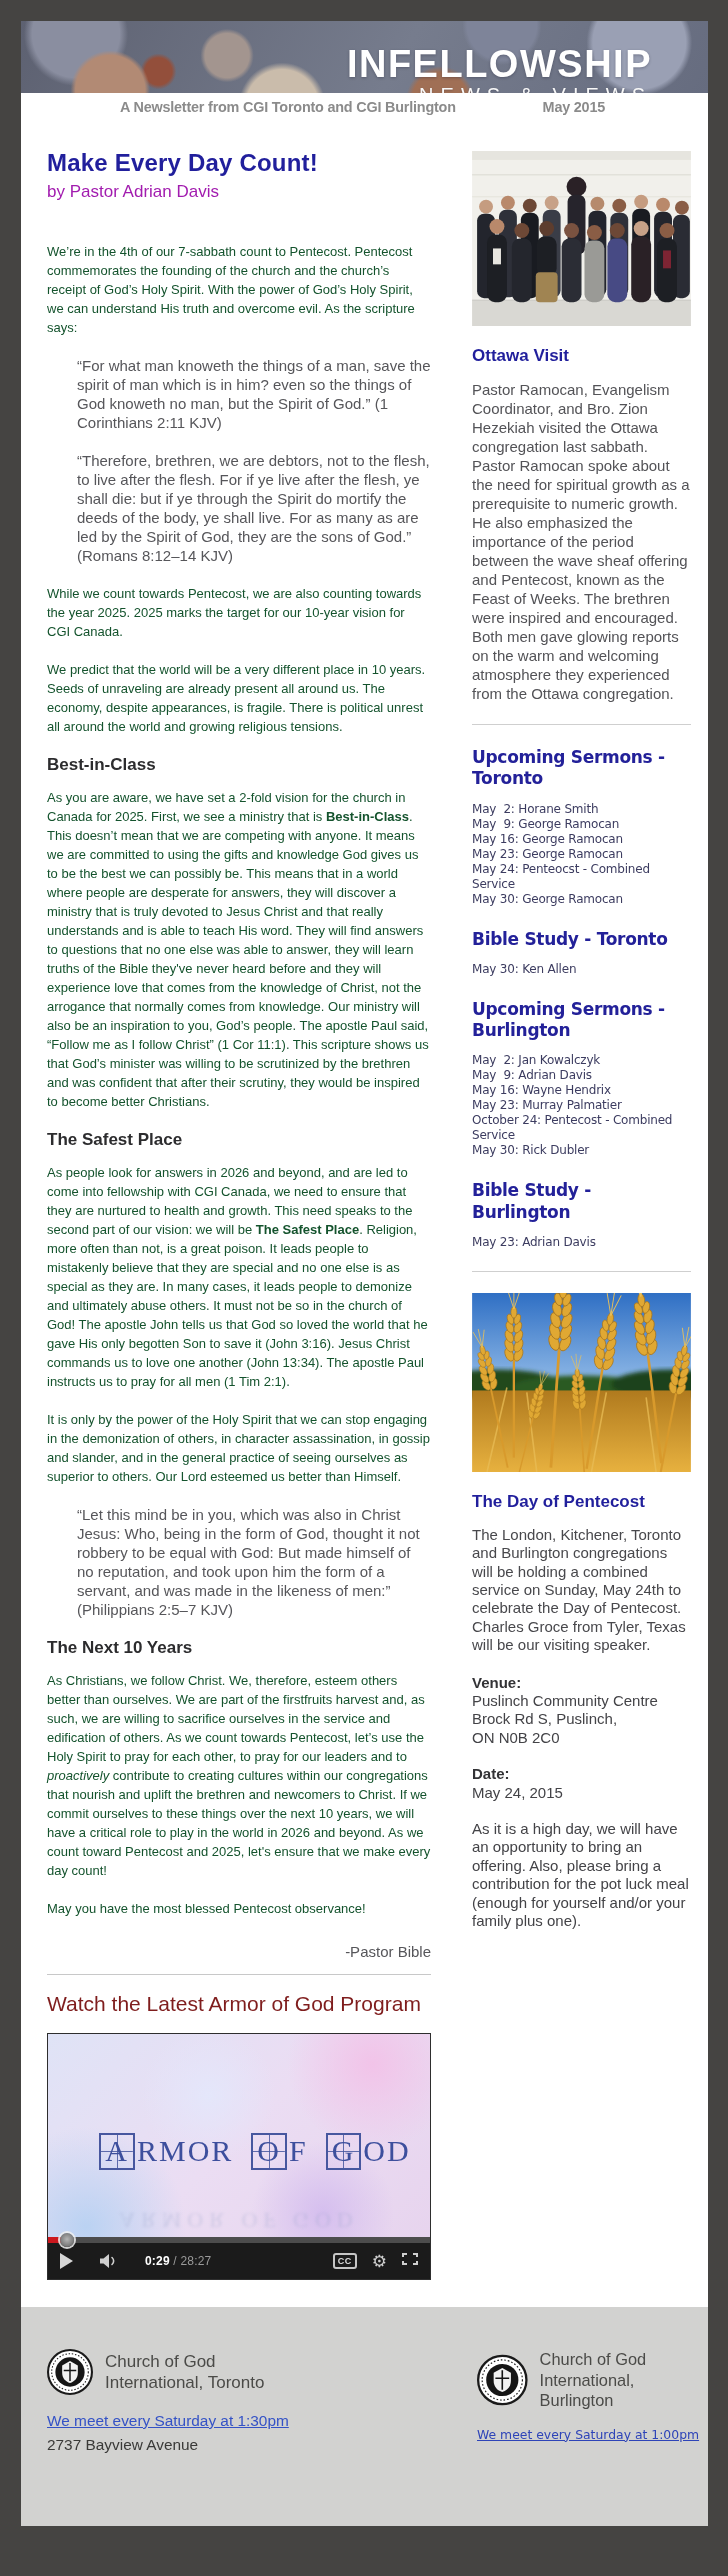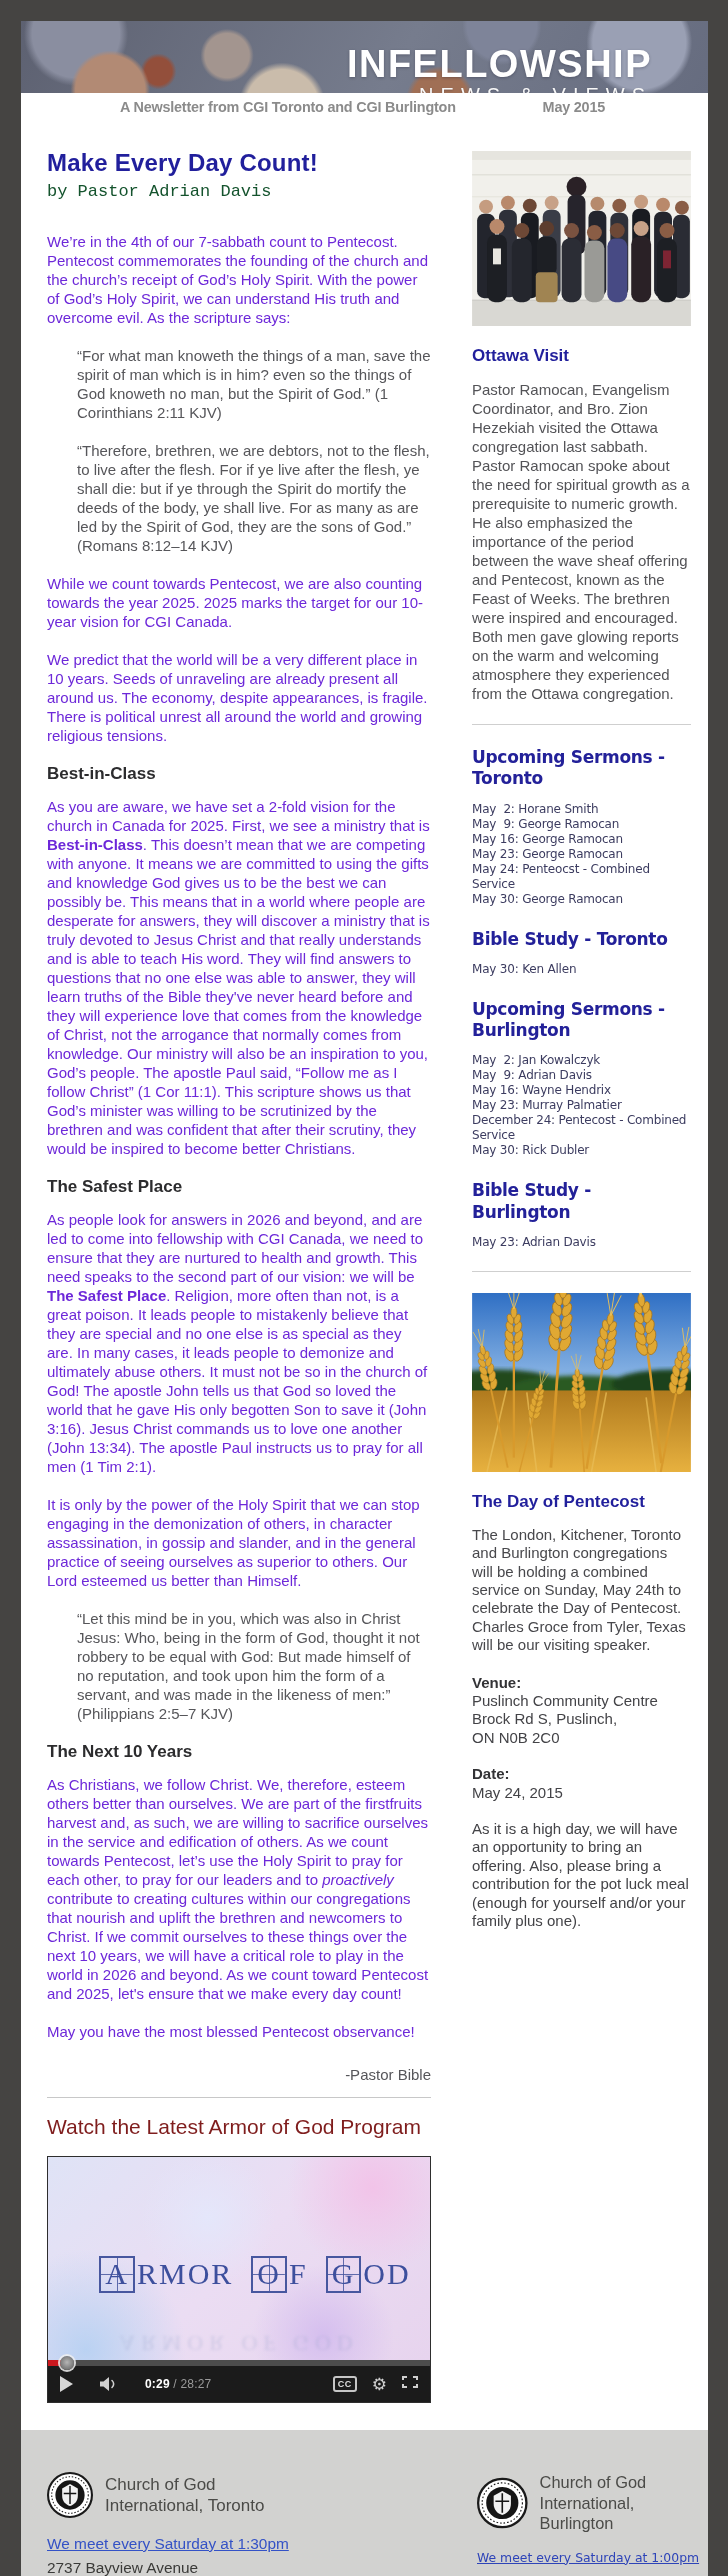--- a/index.html
+++ b/index.html
@@ -48,24 +48,24 @@
     display: flex; gap: 41px; padding: 28px 17px 27px 26px; min-height: 2184px;
     align-items: flex-start;
   }
   .col-main { width: 384px; flex: none; }
   .col-side { width: 219px; flex: none; }
 
   h1.article-title {
     margin: 0 0 5px; font-size: 24px; color: #211f9c; letter-spacing: 0.2px;
   }
   .byline {
-    font-family: Liberation Mono, monospace; font-size: 17px; color: #14532d;
-    margin: 0 0 31px;
-  }
-  .article-body p.para { margin: 0 0 19px; font-size: 15px; line-height: 19px; color: #6d28d9; }
+    font-family: Liberation Sans, sans-serif; font-size: 17px; color: #a21caf;
+    margin: 0 0 40px;
+  }
+  .article-body p.para { margin: 0 0 19px; font-size: 13px; line-height: 19px; color: #14532d; }
   .article-body blockquote.quote {
     margin: 0 0 19px 30px; padding: 0; font-size: 15px; line-height: 19px; color: #56565a;
   }
   .article-body h3.section-heading { margin: 3px 0 13px; font-size: 17px; color: #2c2c2e; }
   .article-body p.signature { text-align: right; margin: 25px 0 8px; font-size: 15px; color: #56565a; }
 
   hr.main-div { border: none; border-top: 1px solid #c8c8c8; margin: 14px 0 17px; }
   .watch-title { font-size: 21px; font-weight: 400; color: #7f1d1d; margin: 0 0 17px; }
 
   
@@ -309,21 +309,21 @@
       <ul class="schedule">
           <li>May 30: Ken Allen</li>
         </ul>
 
       <h3 class="schedule-h">Upcoming Sermons - Burlington</h3>
       <ul class="schedule">
           <li>May  2: Jan Kowalczyk</li>
           <li>May  9: Adrian Davis</li>
           <li>May 16: Wayne Hendrix</li>
           <li>May 23: Murray Palmatier</li>
-          <li>December 24: Pentecost - Combined Service</li>
+          <li>October 24: Pentecost - Combined Service</li>
           <li>May 30: Rick Dubler</li>
         </ul>
 
       <h3 class="schedule-h">Bible Study - Burlington</h3>
       <ul class="schedule">
           <li>May 23: Adrian Davis</li>
         </ul>
 
       <hr class="side-div">
 

